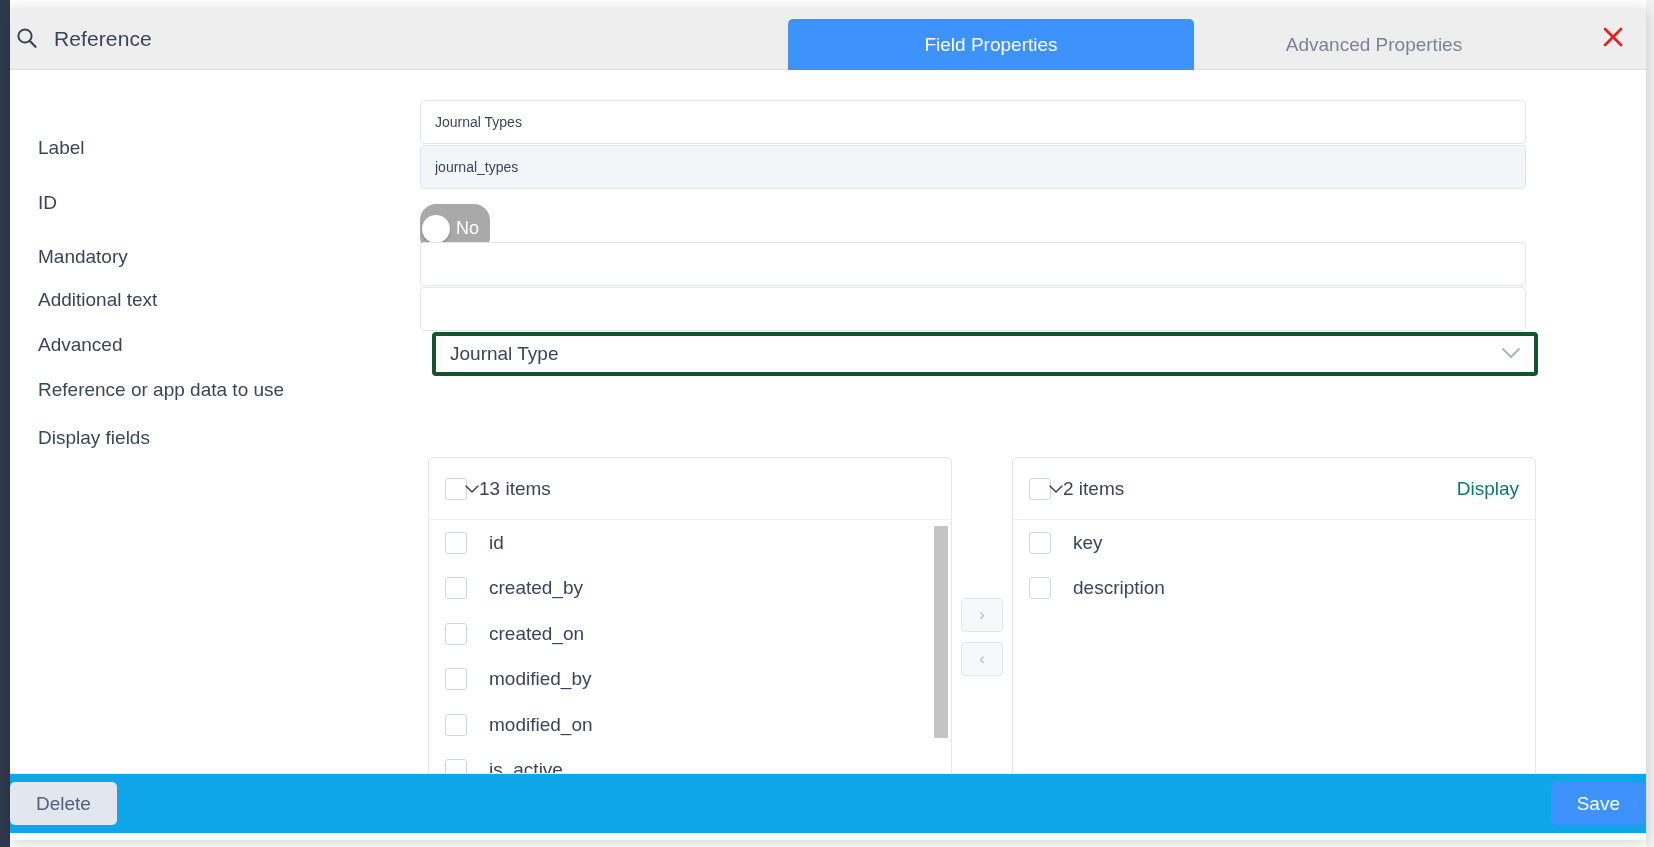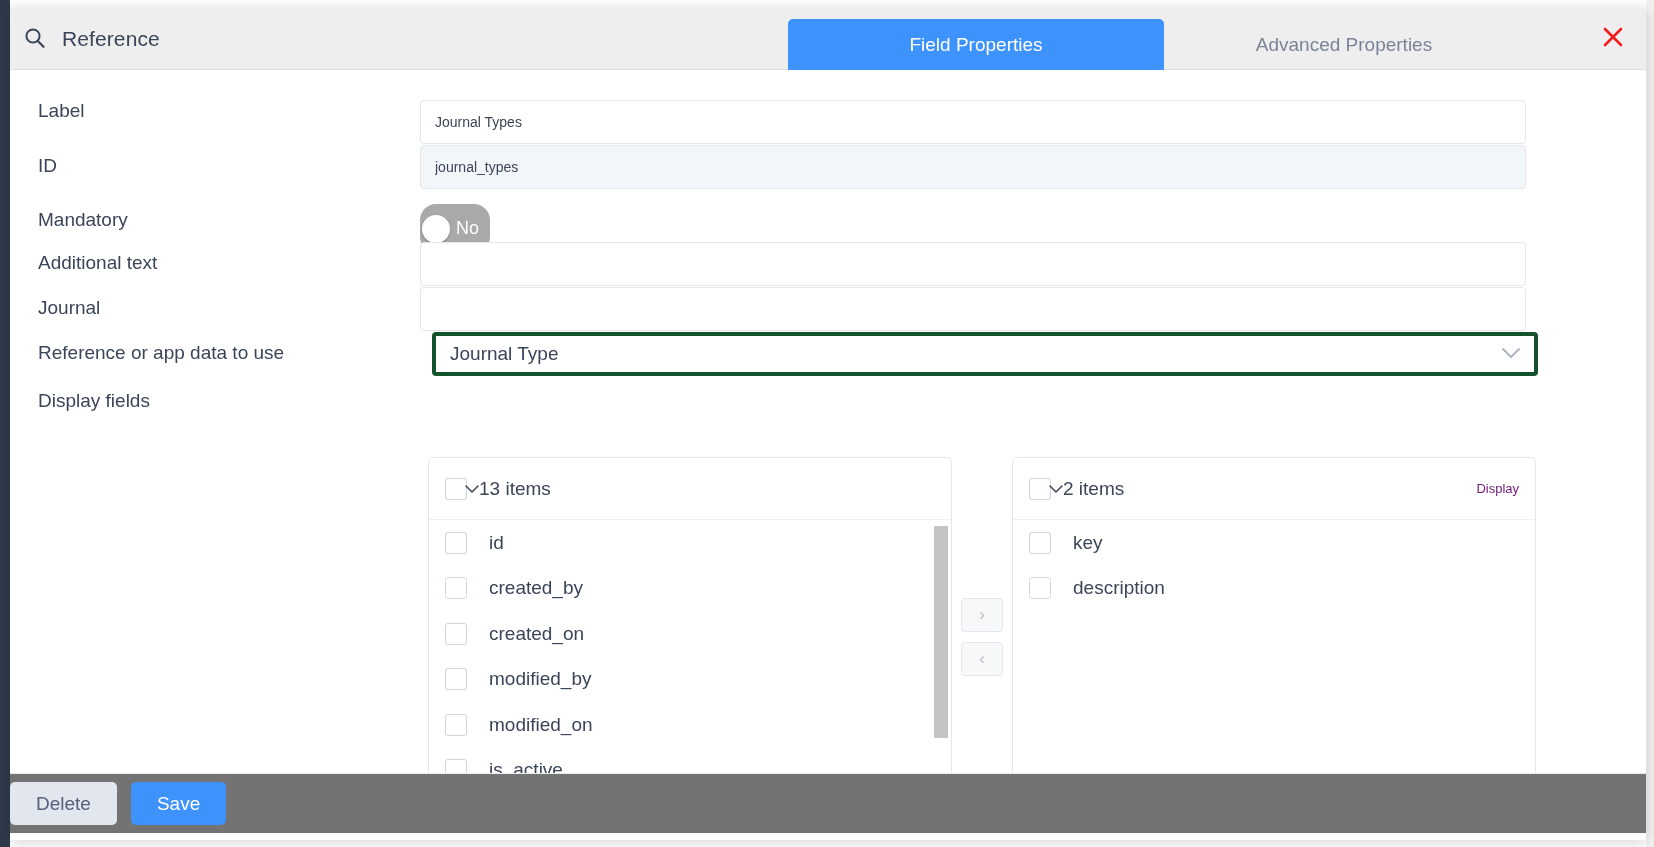--- a/index.html
+++ b/index.html
@@ -41,21 +41,21 @@
 
   
   .modal-header {
     position: relative;
     height: 62px;
     background: #eeeeee;
     border-bottom: 1px solid #e0e0e0;
   }
   .header-left {
     position: absolute;
-    left: 12px; top: 0;
+    left: 4px; top: 0;
     height: 62px;
     display: flex;
     align-items: center;
     gap: 14px;
   }
   .search-icon {
     width: 26px; height: 26px;
     display: block;
     color: #3b4559;
   }
@@ -75,21 +75,21 @@
   .tab {
     height: 50px;
     display: flex;
     align-items: center;
     justify-content: center;
     font-size: 19px;
     cursor: pointer;
     user-select: none;
   }
   .tab-active {
-    width: 376px;
+    width: 406px;
     background: #3d92fb;
     color: #ffffff;
     border-radius: 5px 5px 0 0;
     margin-top: 11px;
     height: 51px;
   }
   .tab-inactive {
     width: 360px;
     color: #7a8497;
     margin-top: 11px;
@@ -121,20 +121,21 @@
     width: 1594px;
     display: flex;
     align-items: flex-start;
   }
   .form-label {
     width: 410px;
     padding-left: 28px;
     font-size: 19px;
     color: #3b4559;
     line-height: 1.2;
+    margin-top: 37px;
   }
 
   .text-input {
     width: 1106px;
     height: 44px;
     border: 1px solid #e3e7ed;
     border-radius: 4px;
     background: #ffffff;
     font-size: 14px;
     color: #3b4559;
@@ -224,22 +225,22 @@
   }
   .list-header-left {
     display: flex;
     align-items: center;
   }
   .list-header-label {
     font-size: 19px;
     color: #3b4559;
   }
   .list-header-right {
-    font-size: 13px;
-    color: #701a75;
+    font-size: 19px;
+    color: #0f766e;
   }
   .cbx {
     width: 22px; height: 22px;
     border: 1px solid #cfd5de;
     border-radius: 3px;
     background: #ffffff;
     cursor: pointer;
     flex: 0 0 auto;
   }
   .chev {
@@ -300,24 +301,24 @@
     justify-content: center;
     color: #b6bcc6;
     font-size: 17px;
     cursor: pointer;
   }
 
   
   .modal-footer {
     position: relative;
     height: 60px;
-    background: #737373;
-    display: flex;
-    align-items: center;
-    justify-content: flex-start;
+    background: #0ea5e9;
+    display: flex;
+    align-items: center;
+    justify-content: space-between;
     gap: 14px;
     border-top: 1px solid #ededed;
   }
   .btn {
     height: 43px;
     border: none;
     border-radius: 5px;
     font-size: 19px;
     cursor: pointer;
     font-family: "Liberation Sans", "DejaVu Sans", sans-serif;
@@ -390,21 +391,21 @@
           <div class="toggle-text">No</div>
         </div>
       </div>
 
       <div class="form-row" style="top:172px;">
         <div class="form-label" style="padding-top:10px;">Additional text</div>
         <input class="text-input" type="text" value="" style="">
       </div>
 
       <div class="form-row" style="top:217px;">
-        <div class="form-label" style="padding-top:10px;">Journal</div>
+        <div class="form-label" style="padding-top:10px;">Advanced</div>
         <input class="text-input" type="text" value="" style="">
       </div>
 
       <div class="form-row" style="top:262px;gap:12px;">
         <div class="form-label" style="padding-top:10px;">Reference or app data to use</div>
         <div class="select-box">
           <span class="select-value">Journal Type</span>
           <span class="select-caret">
             <svg width="18" height="11" viewBox="0 0 18 11">
               <polyline points="1,1 9,9 17,1" fill="none" stroke="#aab2bf" stroke-width="1.8" stroke-linecap="round" stroke-linejoin="round"></polyline>

